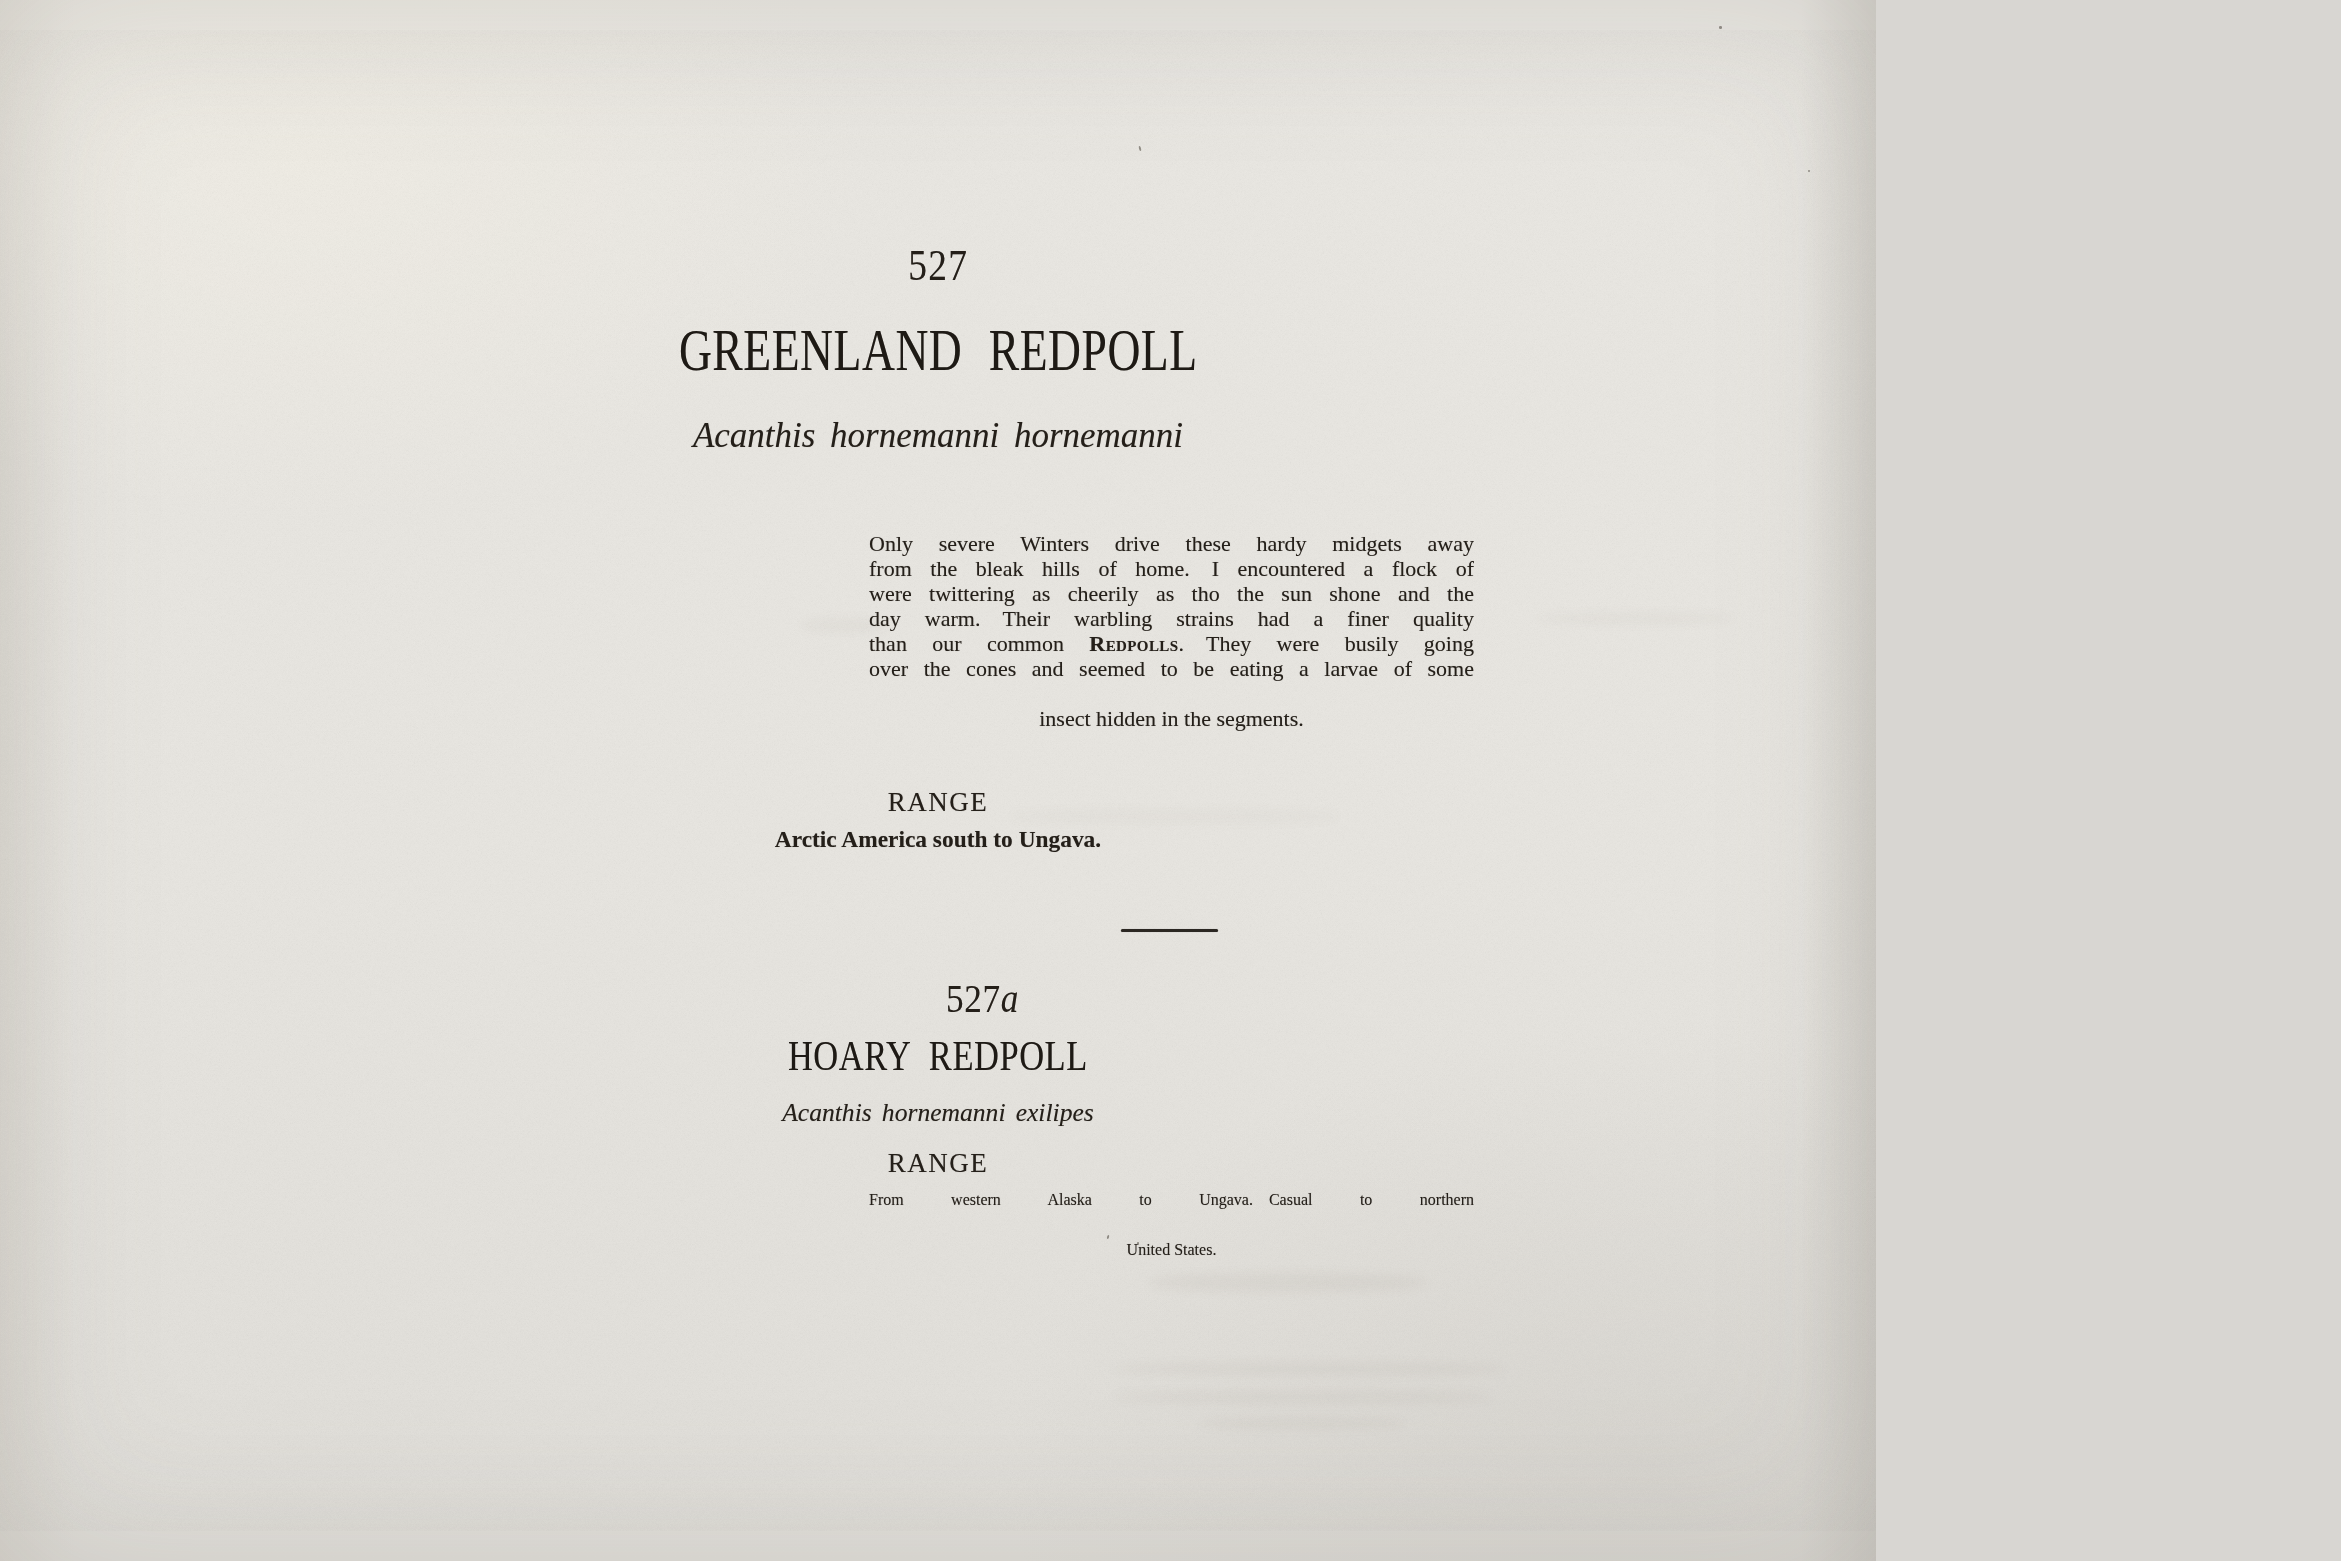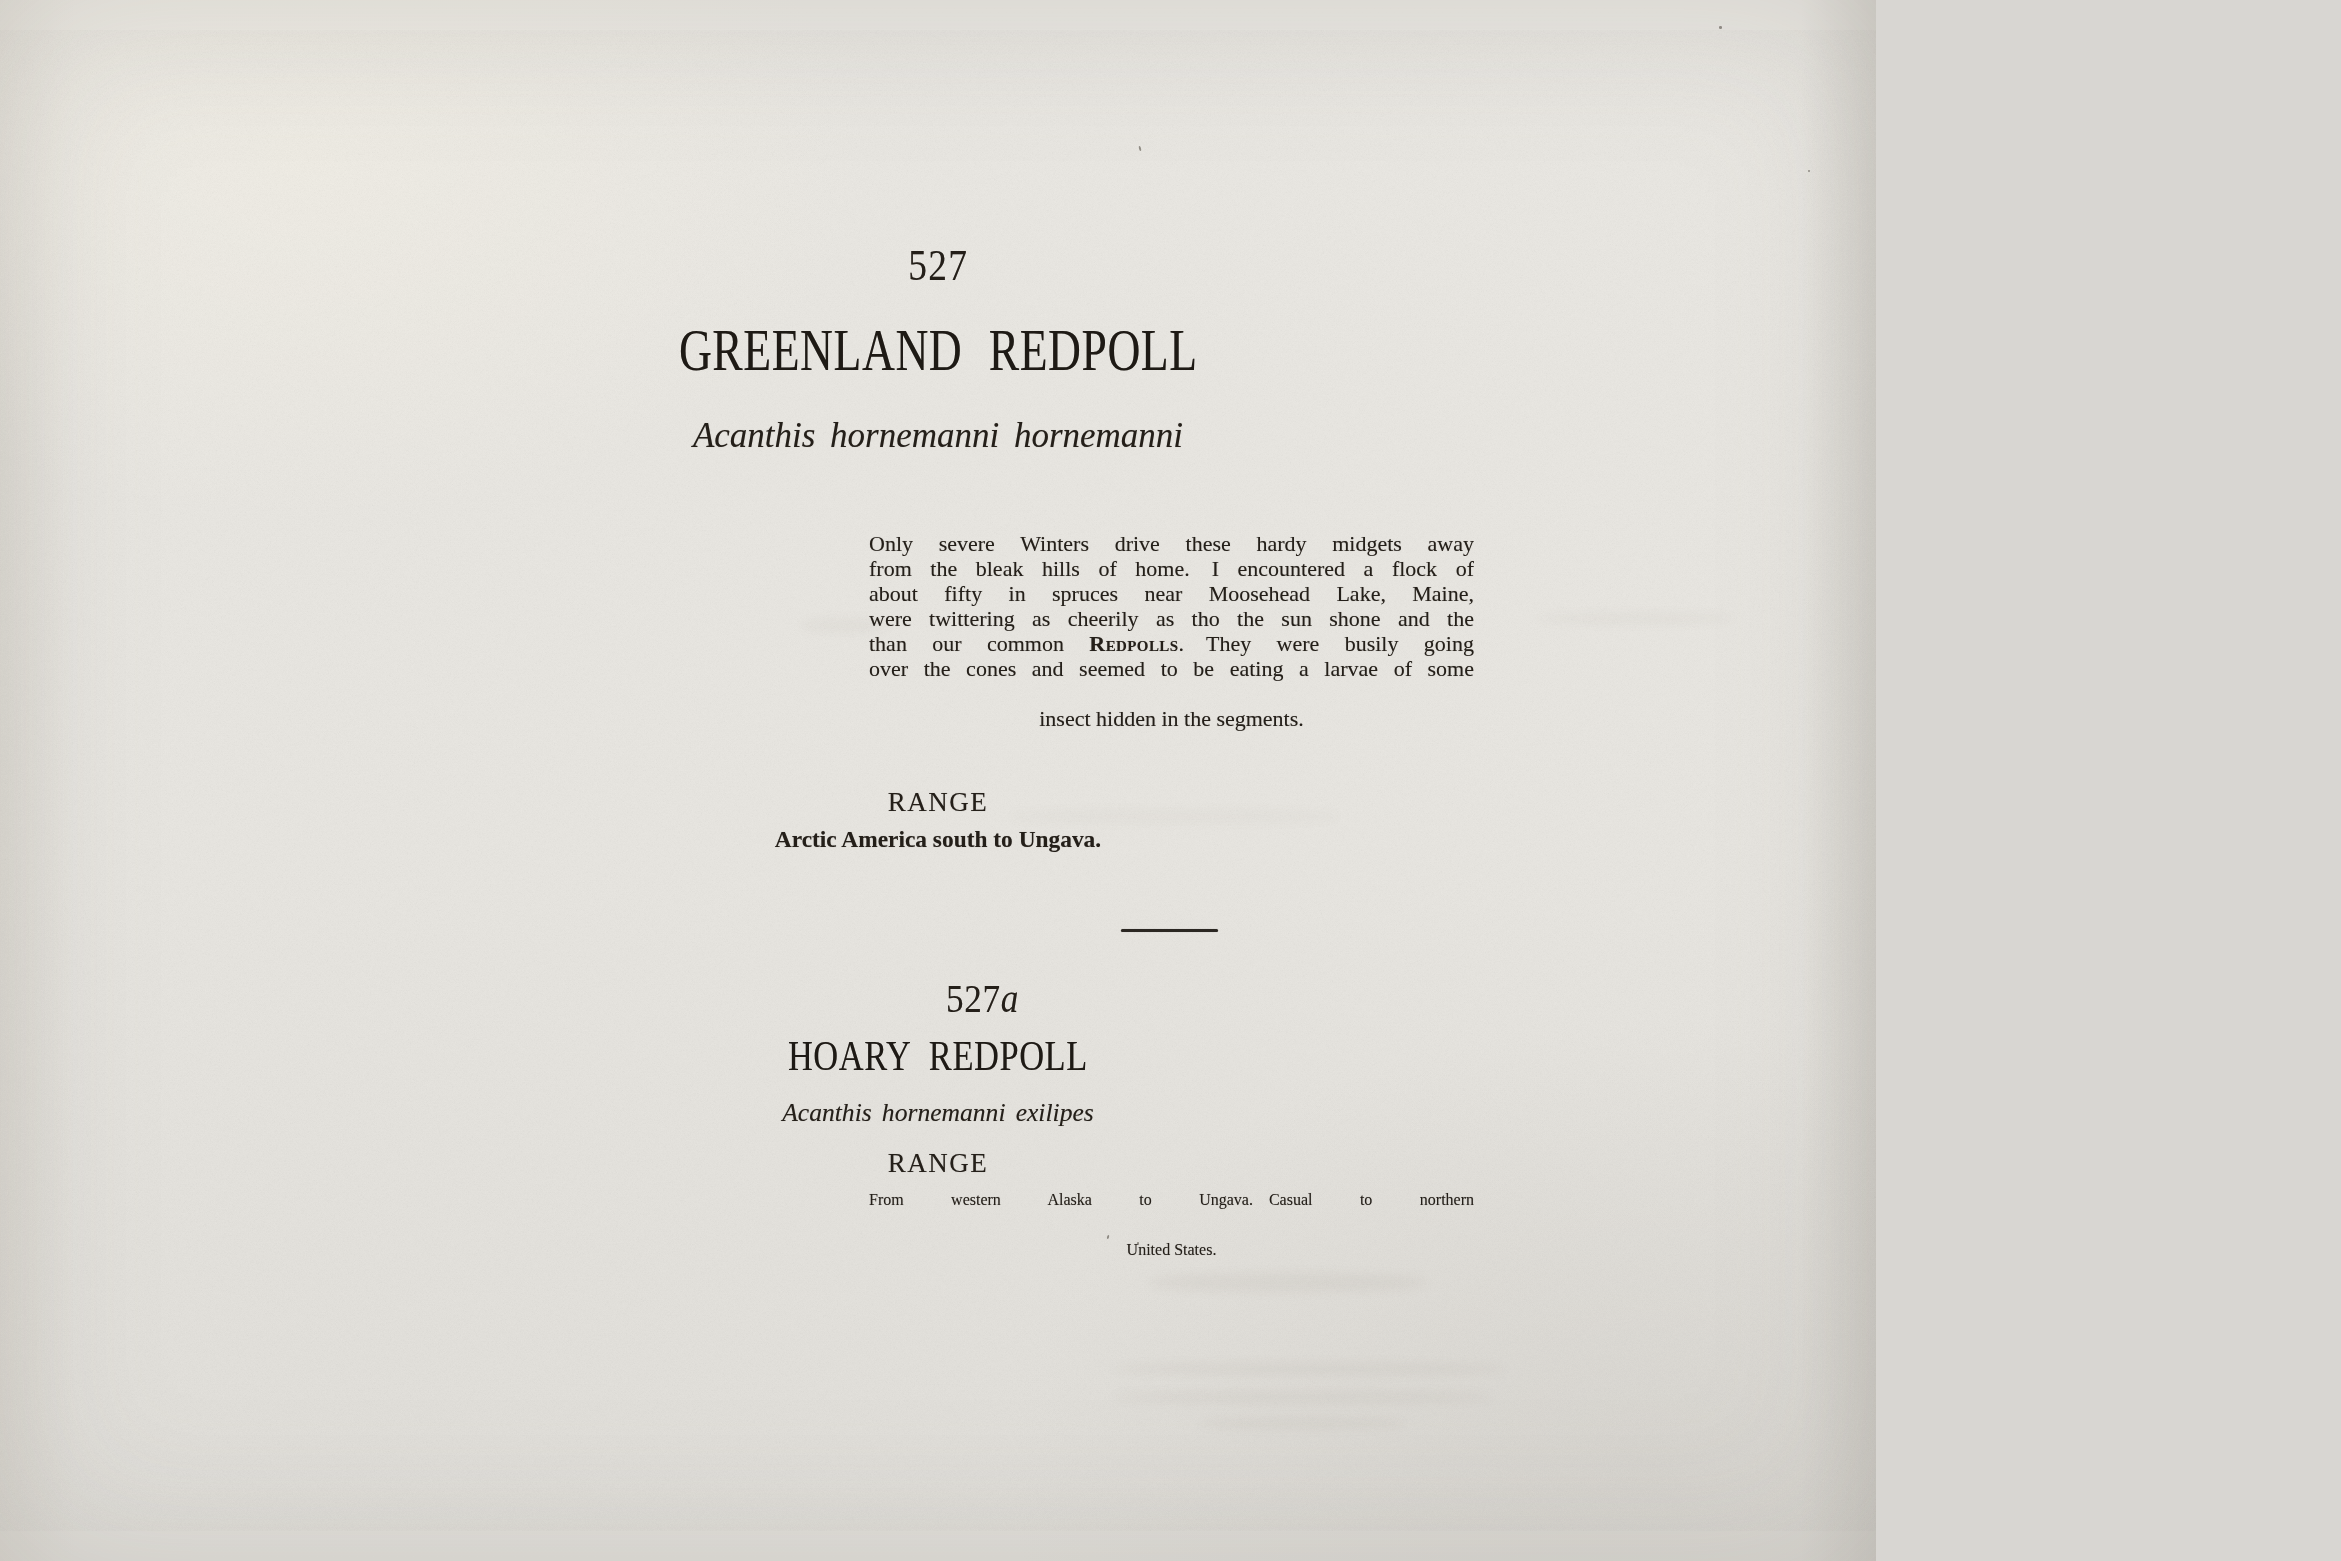--- a/index.html
+++ b/index.html
@@ -88,22 +88,22 @@
       <span class="condense">527</span>
     </div>
     <div class="cline title1 ink">
       <span class="condense">GREENLAND REDPOLL</span>
     </div>
     <div class="cline sci1 ink">Acanthis hornemanni hornemanni</div>
 
     <div class="para ink">
       <div class="pline j">Only severe Winters drive these hardy midgets away</div>
       <div class="pline j">from the bleak hills of home. I encountered a flock of</div>
-      <div class="pline j">about fifty in spruces near Moosehead Lake, Maine,</div>
       <div class="pline j">were twittering as cheerily as tho the sun shone and the</div>
+      <div class="pline j">day warm. Their warbling strains had a finer quality</div>
       <div class="pline j"><span>than our common </span><span class="sc">Redpolls</span><span>. They were busily going</span></div>
       <div class="pline j">over the cones and seemed to be eating a larvae of some</div>
       <div class="pline pl-last">insect hidden in the segments.</div>
     </div>
 
     <div class="cline range1-h ink">RANGE</div>
     <div class="cline range1-t ink">Arctic America south to Ungava.</div>
   </section>
 
   <div class="divider"></div>

